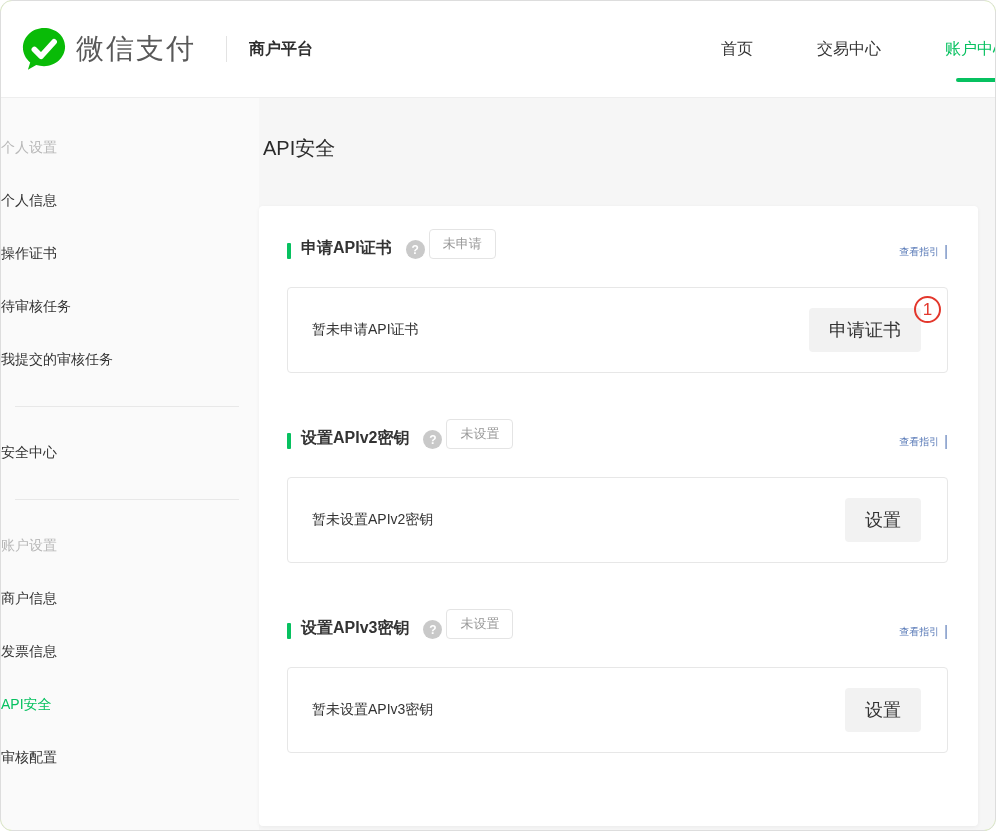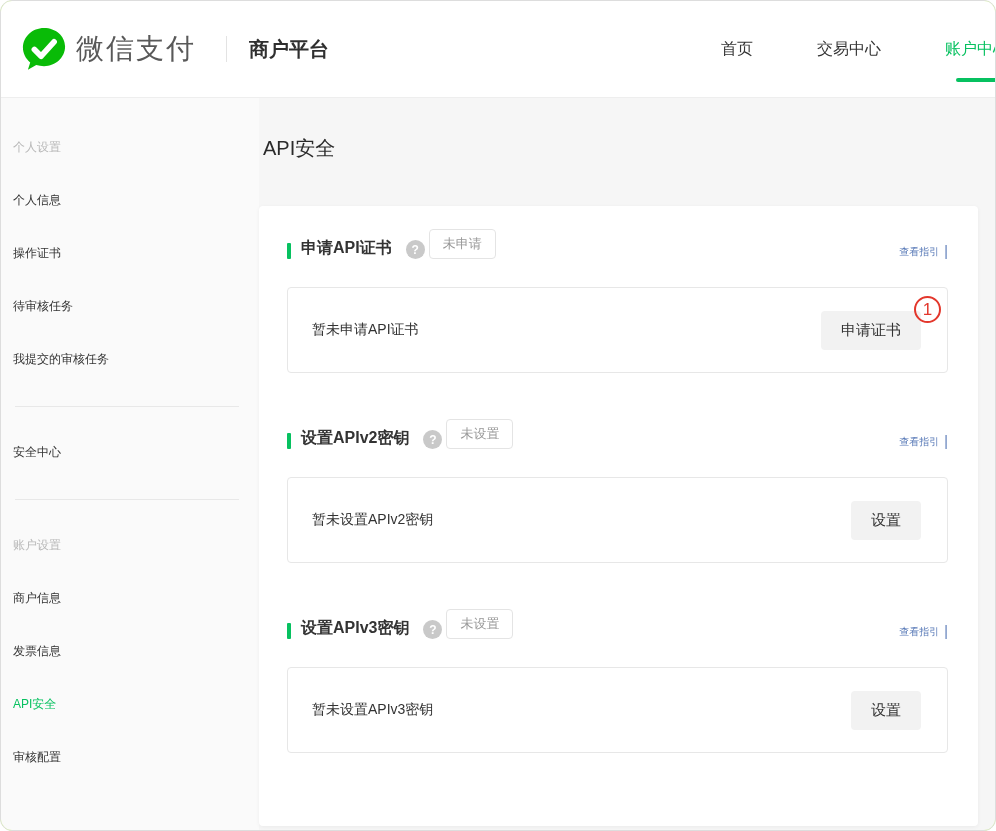--- a/index.html
+++ b/index.html
@@ -15,34 +15,34 @@
 
   
   .header {
     height:97px; flex-shrink:0; background:#fff;
     border-bottom:1px solid #EEEEEE;
     display:flex; align-items:center; padding-left:20px;
   }
   .logo { width:46px; height:46px; flex-shrink:0; }
   .brand-name { font-size:28px; color:#595959; margin-left:9px; letter-spacing:2px; }
   .header-divider { width:1px; height:26px; background:#E3E3E3; margin:0 22px 0 30px; }
-  .portal-name { font-size:20px; font-weight:700; color:#2F2F2F; }
+  .portal-name { font-size:16px; font-weight:700; color:#2F2F2F; }
   .nav { margin-left:auto; margin-right:-14px; display:flex; gap:64px; font-size:16px; color:#333; }
   .nav-item { position:relative; white-space:nowrap; cursor:pointer; padding:4px 0; }
   .nav-item.active { color:#07C160; }
   .nav-underline {
     position:absolute; left:50%; transform:translateX(-50%);
     bottom:-18px; width:42px; height:4px; border-radius:2px; background:#07C160;
   }
 
   
   .page-body { flex:1; display:flex; overflow:hidden; }
 
   .sidebar { width:258px; flex-shrink:0; background:#FAFAFA; padding-top:23px; }
-  .side-group, .side-item { height:53px; line-height:53px; padding-left:12px; font-size:12px; }
+  .side-group, .side-item { height:53px; line-height:53px; padding-left:0; font-size:14px; }
   .side-group { color:#B8B8B8; }
   .side-item { color:#333; cursor:pointer; }
   .side-item.active { color:#07C160; }
   .side-divider { height:1px; background:#E8E8E8; margin:20px 20px 19px 14px; }
 
   .main { flex:1; background:#F6F6F6; }
   .page-title { font-size:20px; line-height:28px; color:#2B2B2B; margin:36px 0 0 4px; }
 
   .card {
     margin-top:44px; width:719px; height:620px;
@@ -70,21 +70,21 @@
 
   .inner-box {
     margin-top:28px; height:86px;
     border:1px solid #E7E7E7; border-radius:4px;
     display:flex; align-items:center;
     padding:0 26px 0 24px; position:relative; background:#fff;
   }
   .empty-text { font-size:14px; color:#333; }
   .action-btn {
     margin-left:auto; background:#F2F2F2; border:none; border-radius:4px;
-    font-size:15px; color:#333; padding:10px 20px; cursor:pointer;
+    font-size:18px; color:#333; padding:10px 20px; cursor:pointer;
     font-family:Liberation Sans, sans-serif; white-space:nowrap;
   }
   .annotation {
     position:absolute; top:8px; right:6px;
     width:27px; height:27px; border:2px solid #E3372C; border-radius:50%;
     color:#E3372C; font-size:17px; line-height:1;
     display:flex; align-items:center; justify-content:center;
     background:transparent; pointer-events:none;
   }
 </style>

